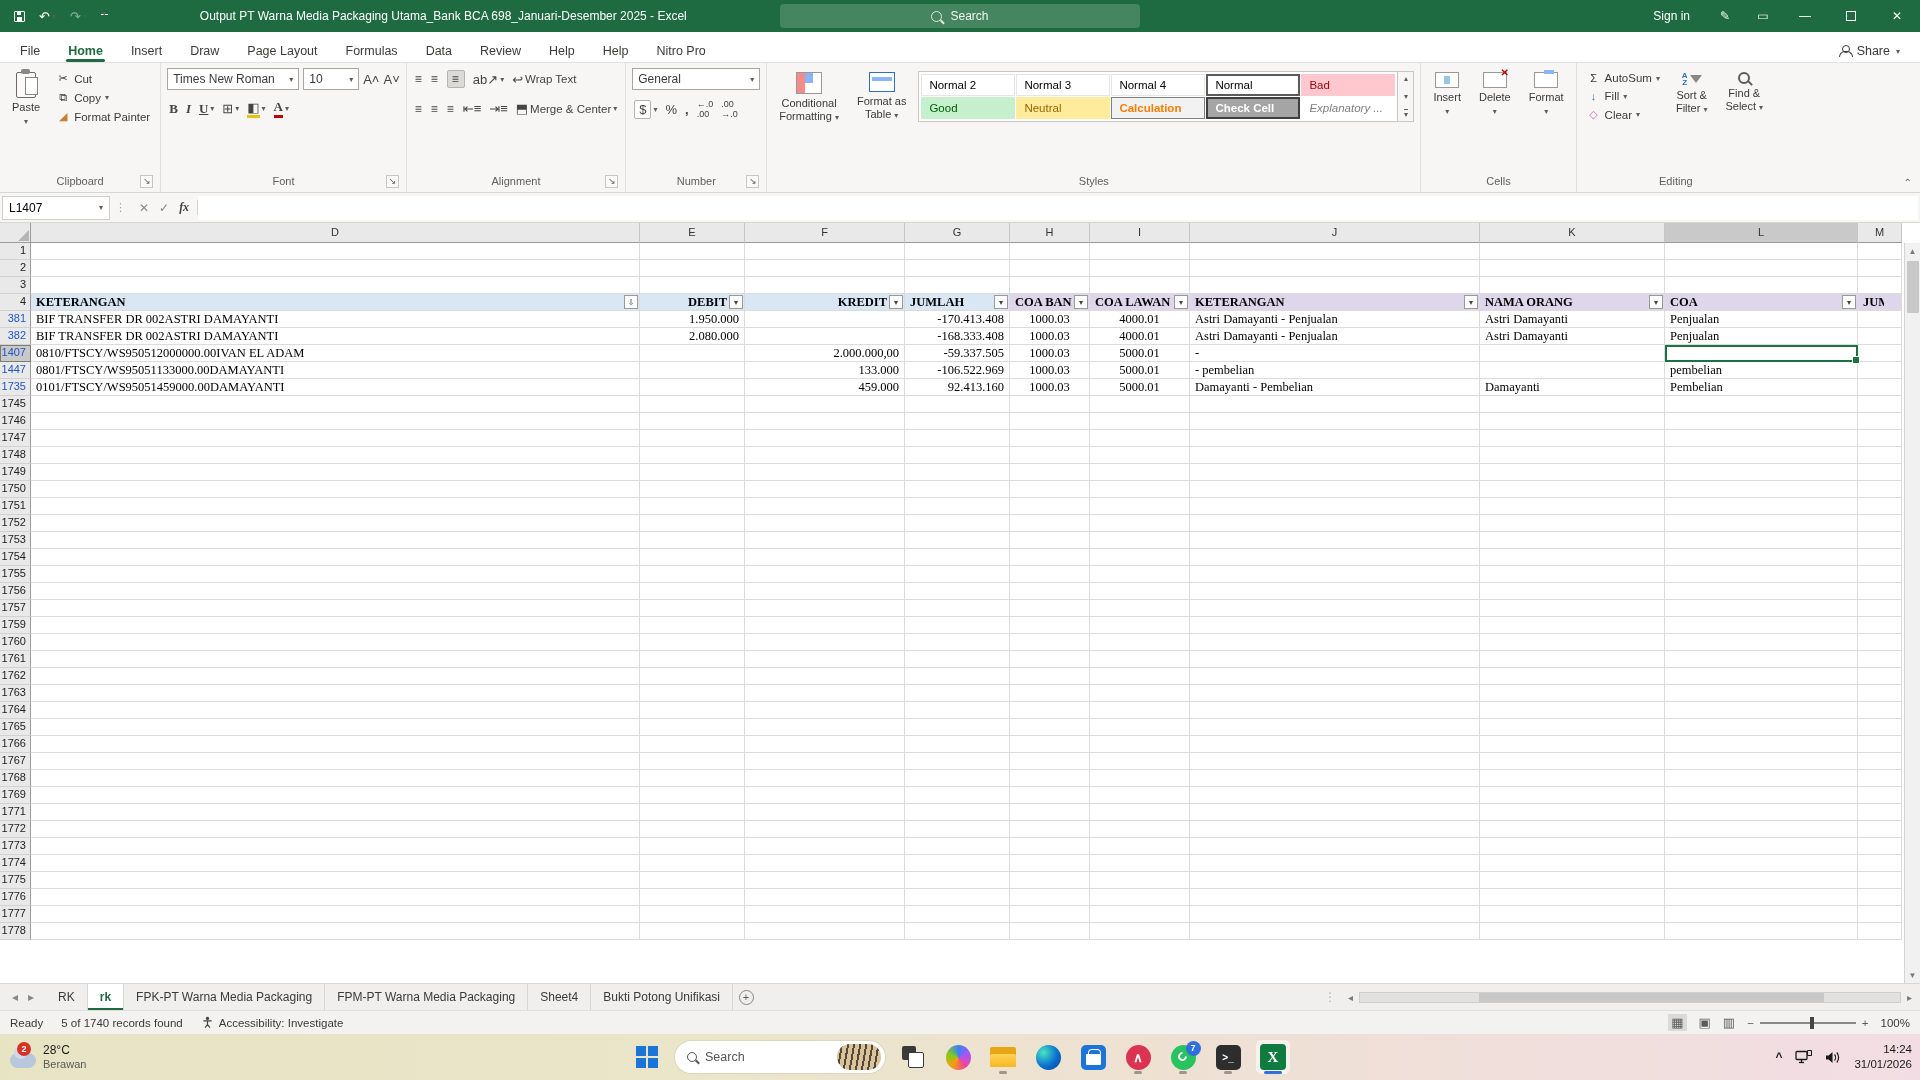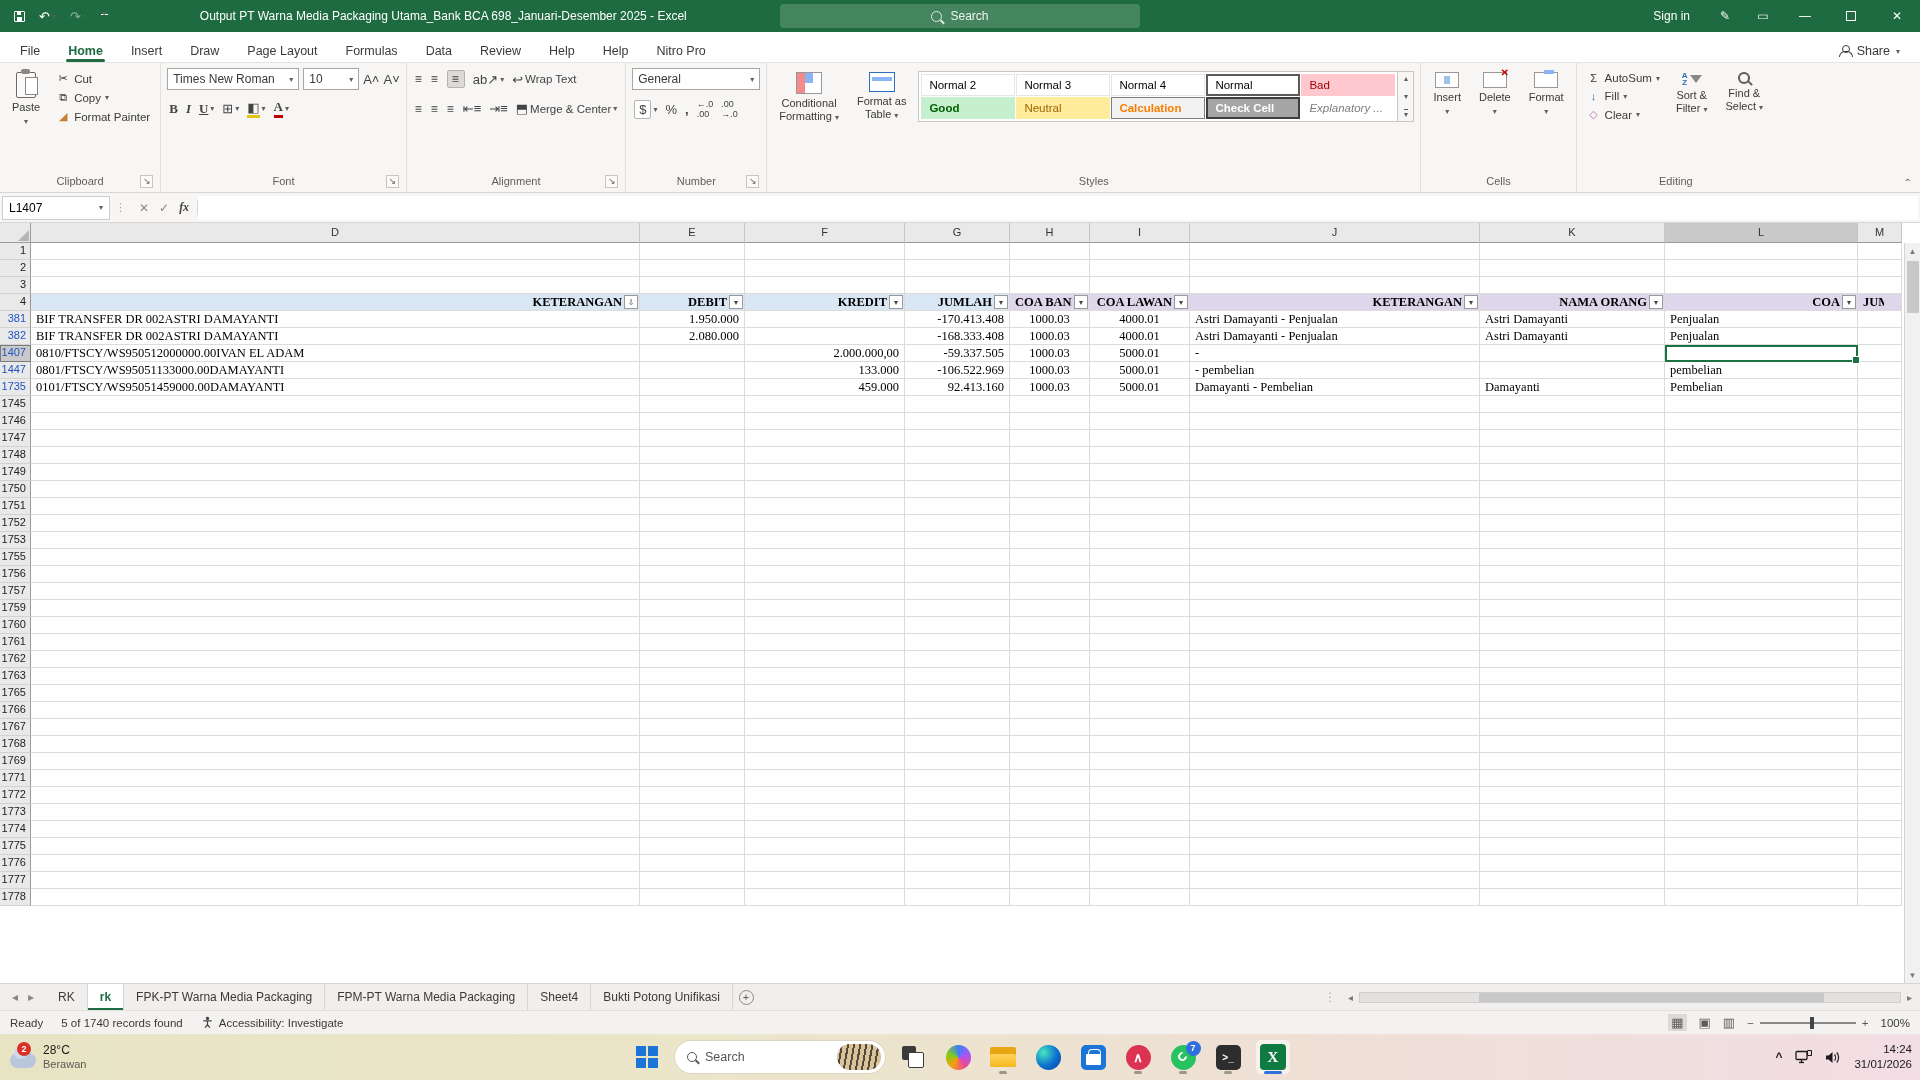--- a/index.html
+++ b/index.html
@@ -58,21 +58,21 @@
   .tbi b { font-family:"Liberation Serif",serif; }
   .ubar { border-bottom:3px solid #e3c412; padding-bottom:0; }
   .abar { border-bottom:3px solid #c00000; padding-bottom:0; font-family:"Liberation Serif",serif; font-weight:700; }
   .lines { letter-spacing:1px; font-size:12px; }
   .sel-ic { background:#dcdad7; border:1px solid #b5b3b0; border-radius:2px; padding:1px 4px; }
   .gal { display:grid; grid-template-columns:repeat(5,94px); grid-auto-rows:22px; gap:1px; background:#fff; border:1px solid #c8c6c4; padding:2px; }
   .chip { font-size:11.5px; display:flex; align-items:center; padding:0 7px; cursor:pointer; border:1px solid transparent; white-space:nowrap; overflow:hidden; }
   .chip.normal { background:#fff; color:#000; border-color:#e8e6e4; }
   .chip.selected { background:#fff; color:#000; border:2px solid #5c5b5a; }
   .chip.bad { background:var(--bad-bg,#ffc7ce); color:var(--bad-text,#9c0006); }
-  .chip.good { background:var(--good-bg,#c6efce); color:var(--good-text,#006100);font-weight:bold; }
+  .chip.good { background:var(--good-bg,#c6efce); color:var(--good-text,#006100); }
   .chip.neutral { background:var(--neutral-bg,#ffeb9c); color:var(--neutral-text,#9c6500); }
   .chip.calculation { background:#f2f2f2; color:var(--calculation-text,#fa7d00); border-color:#7f7f7f; font-weight:700; }
   .chip.check { background:var(--check-bg,#a5a5a5); color:#fff; border:2px solid #3f3f3f; font-weight:700; }
   .chip.explanatory { background:#fff; color:#7f7f7f; font-style:italic; }
   .galscroll { display:flex; flex-direction:column; justify-content:space-between; border:1px solid #c8c6c4; border-left:none; background:#f7f6f4; width:16px; padding:2px 0; align-items:center; font-size:8px; color:#605e5c; }
   .cf-ic { width:26px; height:22px; background:#fff; border:1px solid #9a9896; display:grid; grid-template-columns:1fr 1fr 1fr; grid-template-rows:1fr 1fr; }
   .cf-ic i:nth-child(1){background:#f48a8a;} .cf-ic i:nth-child(4){background:#f48a8a;} .cf-ic i:nth-child(2){background:#8ab4f4;}
   .tbl-ic { width:26px; height:20px; background:#fff; border:1px solid #2f6fbd; position:relative; }
   .tbl-ic::before { content:""; position:absolute; inset:4px 2px auto 2px; height:4px; background:#8ab4f4; }
   .cell-ic { width:24px; height:16px; border:1px solid #9a9896; background:linear-gradient(#fff,#fff), repeating-linear-gradient(90deg,#cfcdca 0 1px,transparent 1px 8px); position:relative; }
@@ -106,21 +106,21 @@
   .rn.blue { color:var(--filtered-row-blue,#2155c3); }
   .rn.hl { background:#c9c9c9; outline:1px solid #7a7a7a; outline-offset:-1px; }
   .cell { flex:none; border-right:1px solid #dcdcdc; border-bottom:1px solid #dcdcdc; font-family:"Liberation Serif",serif; font-size:12.5px; color:#000; padding:1px 5px 0; white-space:nowrap; overflow:hidden; cursor:cell; }
   .a-left{text-align:left} .a-right{text-align:right} .a-center{text-align:center}
   .cell.active { outline:2px solid var(--selection-green,#1a7340); outline-offset:-2px; position:relative; z-index:2; overflow:visible; }
   .cell.active::after { content:""; position:absolute; right:-3px; bottom:-3px; width:6px; height:6px; background:var(--selection-green,#1a7340); border:1px solid #fff; z-index:3; }
   .fhead { display:flex; align-items:center; font-weight:700; position:relative; padding-right:17px; }
   .fhead.tone-blue { background:var(--header-blue,#d9e6f4); }
   .fhead.tone-purple { background:var(--header-purple,#ded6ea); }
   .fhead .flabel { flex:1; overflow:hidden; white-space:nowrap; }
-  .fhead.h-center .flabel{text-align:right} .fhead.h-right .flabel{text-align:right} .fhead.h-left .flabel{text-align:left}
+  .fhead.h-center .flabel{text-align:left} .fhead.h-right .flabel{text-align:right} .fhead.h-left .flabel{text-align:left}
   .fbtn { position:absolute; right:1px; top:1px; width:14px; height:14px; background:#fff; border:1px solid #9a9a9a; font-size:8px; color:#444; display:flex; align-items:center; justify-content:center; cursor:pointer; font-family:"Liberation Sans",sans-serif; font-weight:400; }
   .vscroll { position:absolute; top:20px; right:0; bottom:0; width:16px; background:#f1f1f1; border-left:1px solid #d4d4d4; display:flex; flex-direction:column; align-items:center; font-size:8px; color:#7a7a7a; }
   .vthumb { width:12px; height:52px; background:#c8c8c8; margin-top:2px; border-radius:1px; }
   .varr { height:16px; display:flex; align-items:center; cursor:pointer; }
   .varr.bot { margin-top:auto; }
 
   
   .sheetbar { height:27px; background:#f1efed; border-top:1px solid #d8d6d3; display:flex; align-items:stretch; flex:none; font-size:12px; color:#3b3a39; }
   .snav { display:flex; align-items:center; gap:10px; padding:0 12px; color:#8a8886; }
   .stab { display:flex; align-items:center; padding:0 12px; border-right:1px solid #d8d6d3; cursor:pointer; white-space:nowrap; }
@@ -744,20 +744,33 @@
           <div class="cell a-right" style="width: 160px;"></div>
           <div class="cell a-right" style="width: 105px;"></div>
           <div class="cell a-center" style="width: 80px;"></div>
           <div class="cell a-center" style="width: 100px;"></div>
           <div class="cell a-left" style="width: 290px;"></div>
           <div class="cell a-left" style="width: 185px;"></div>
           <div class="cell a-left" style="width: 193px;"></div>
           <div class="cell a-left" style="width: 44px;"></div>
         </div>
         <div class="grow">
+          <div class="rn">1754</div>
+          <div class="cell a-left" style="width: 609px;"></div>
+          <div class="cell a-right" style="width: 105px;"></div>
+          <div class="cell a-right" style="width: 160px;"></div>
+          <div class="cell a-right" style="width: 105px;"></div>
+          <div class="cell a-center" style="width: 80px;"></div>
+          <div class="cell a-center" style="width: 100px;"></div>
+          <div class="cell a-left" style="width: 290px;"></div>
+          <div class="cell a-left" style="width: 185px;"></div>
+          <div class="cell a-left" style="width: 193px;"></div>
+          <div class="cell a-left" style="width: 44px;"></div>
+        </div>
+        <div class="grow">
           <div class="rn">1755</div>
           <div class="cell a-left" style="width: 609px;"></div>
           <div class="cell a-right" style="width: 105px;"></div>
           <div class="cell a-right" style="width: 160px;"></div>
           <div class="cell a-right" style="width: 105px;"></div>
           <div class="cell a-center" style="width: 80px;"></div>
           <div class="cell a-center" style="width: 100px;"></div>
           <div class="cell a-left" style="width: 290px;"></div>
           <div class="cell a-left" style="width: 185px;"></div>
           <div class="cell a-left" style="width: 193px;"></div>
@@ -836,20 +849,33 @@
           <div class="cell a-right" style="width: 105px;"></div>
           <div class="cell a-center" style="width: 80px;"></div>
           <div class="cell a-center" style="width: 100px;"></div>
           <div class="cell a-left" style="width: 290px;"></div>
           <div class="cell a-left" style="width: 185px;"></div>
           <div class="cell a-left" style="width: 193px;"></div>
           <div class="cell a-left" style="width: 44px;"></div>
         </div>
         <div class="grow">
           <div class="rn">1763</div>
+          <div class="cell a-left" style="width: 609px;"></div>
+          <div class="cell a-right" style="width: 105px;"></div>
+          <div class="cell a-right" style="width: 160px;"></div>
+          <div class="cell a-right" style="width: 105px;"></div>
+          <div class="cell a-center" style="width: 80px;"></div>
+          <div class="cell a-center" style="width: 100px;"></div>
+          <div class="cell a-left" style="width: 290px;"></div>
+          <div class="cell a-left" style="width: 185px;"></div>
+          <div class="cell a-left" style="width: 193px;"></div>
+          <div class="cell a-left" style="width: 44px;"></div>
+        </div>
+        <div class="grow">
+          <div class="rn">1764</div>
           <div class="cell a-left" style="width: 609px;"></div>
           <div class="cell a-right" style="width: 105px;"></div>
           <div class="cell a-right" style="width: 160px;"></div>
           <div class="cell a-right" style="width: 105px;"></div>
           <div class="cell a-center" style="width: 80px;"></div>
           <div class="cell a-center" style="width: 100px;"></div>
           <div class="cell a-left" style="width: 290px;"></div>
           <div class="cell a-left" style="width: 185px;"></div>
           <div class="cell a-left" style="width: 193px;"></div>
           <div class="cell a-left" style="width: 44px;"></div>

